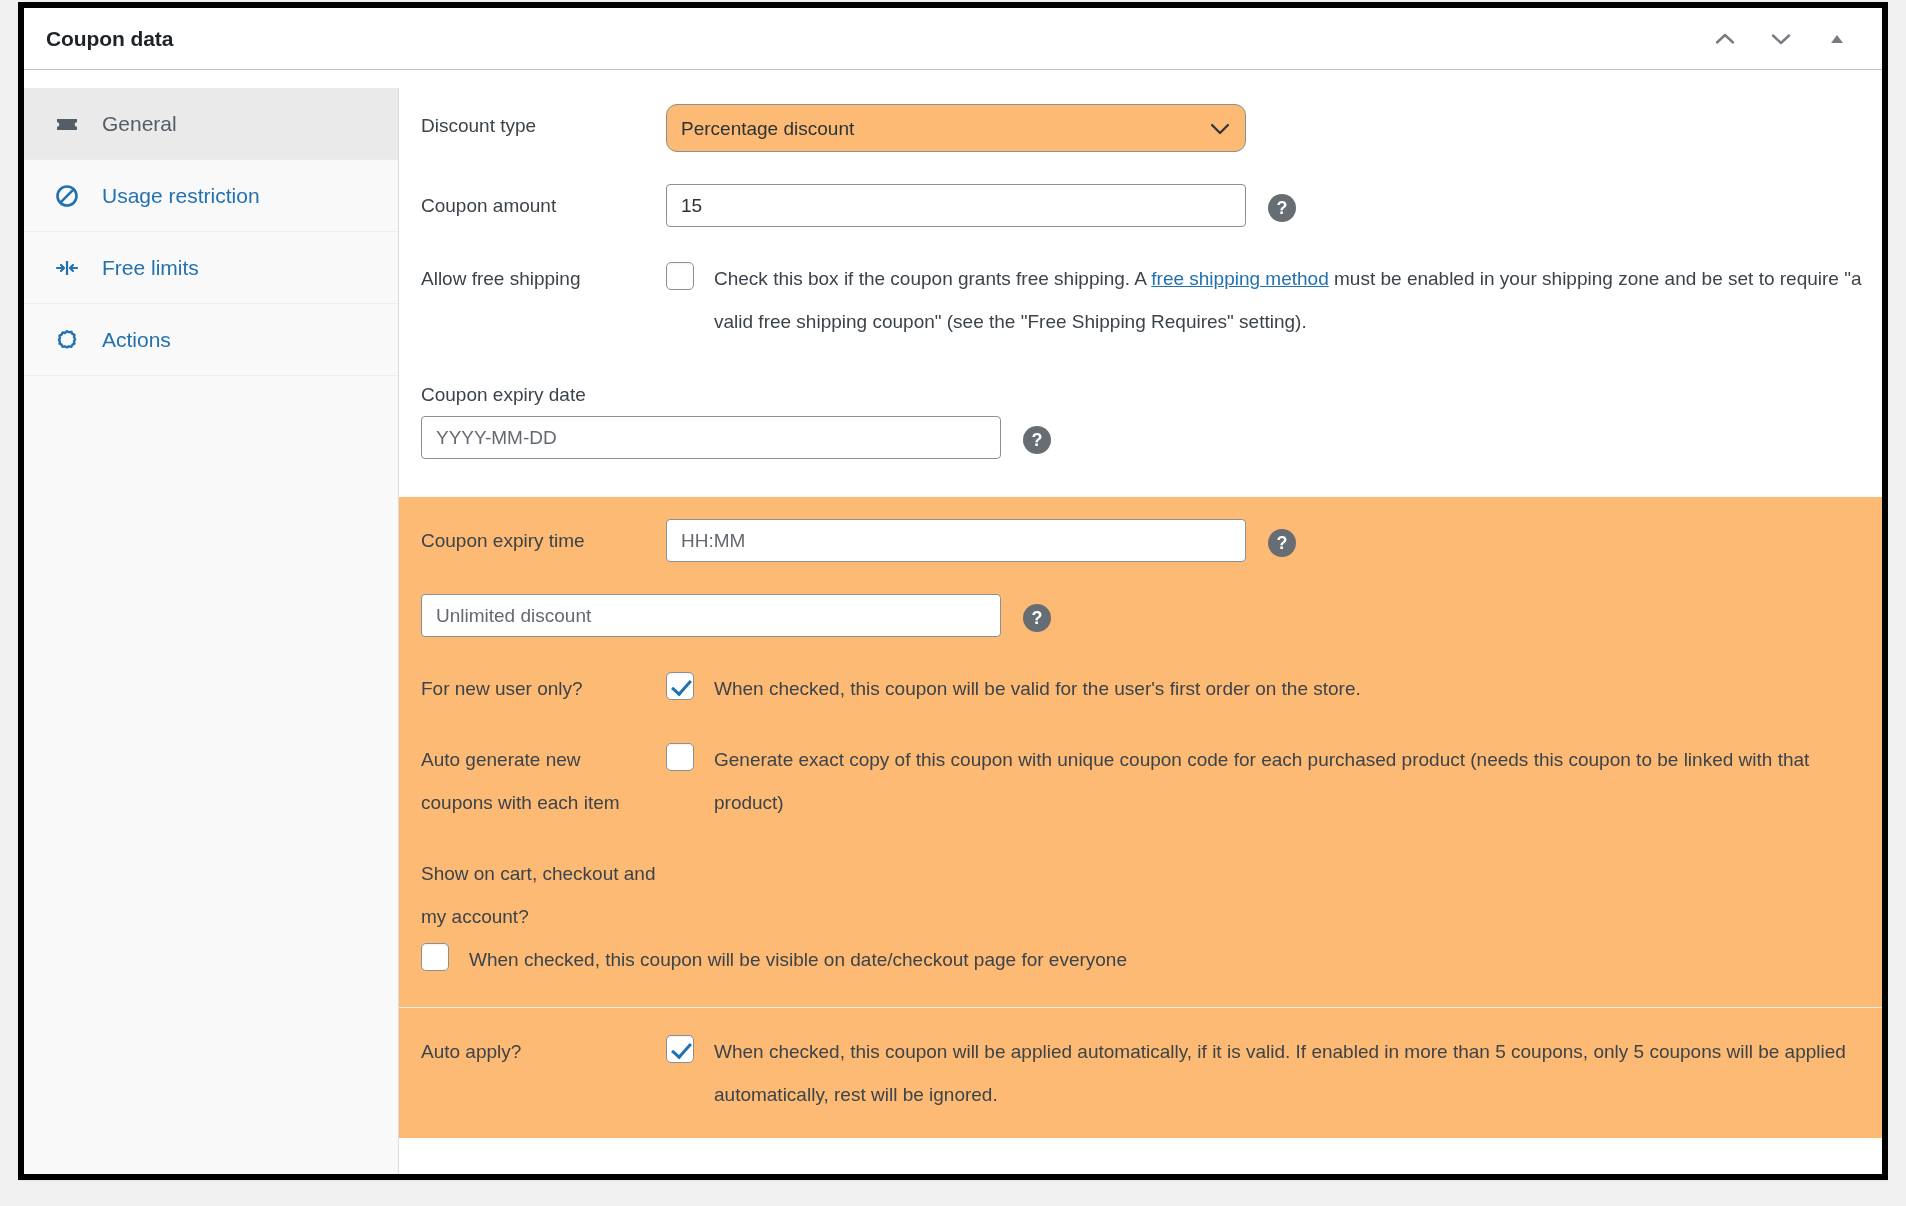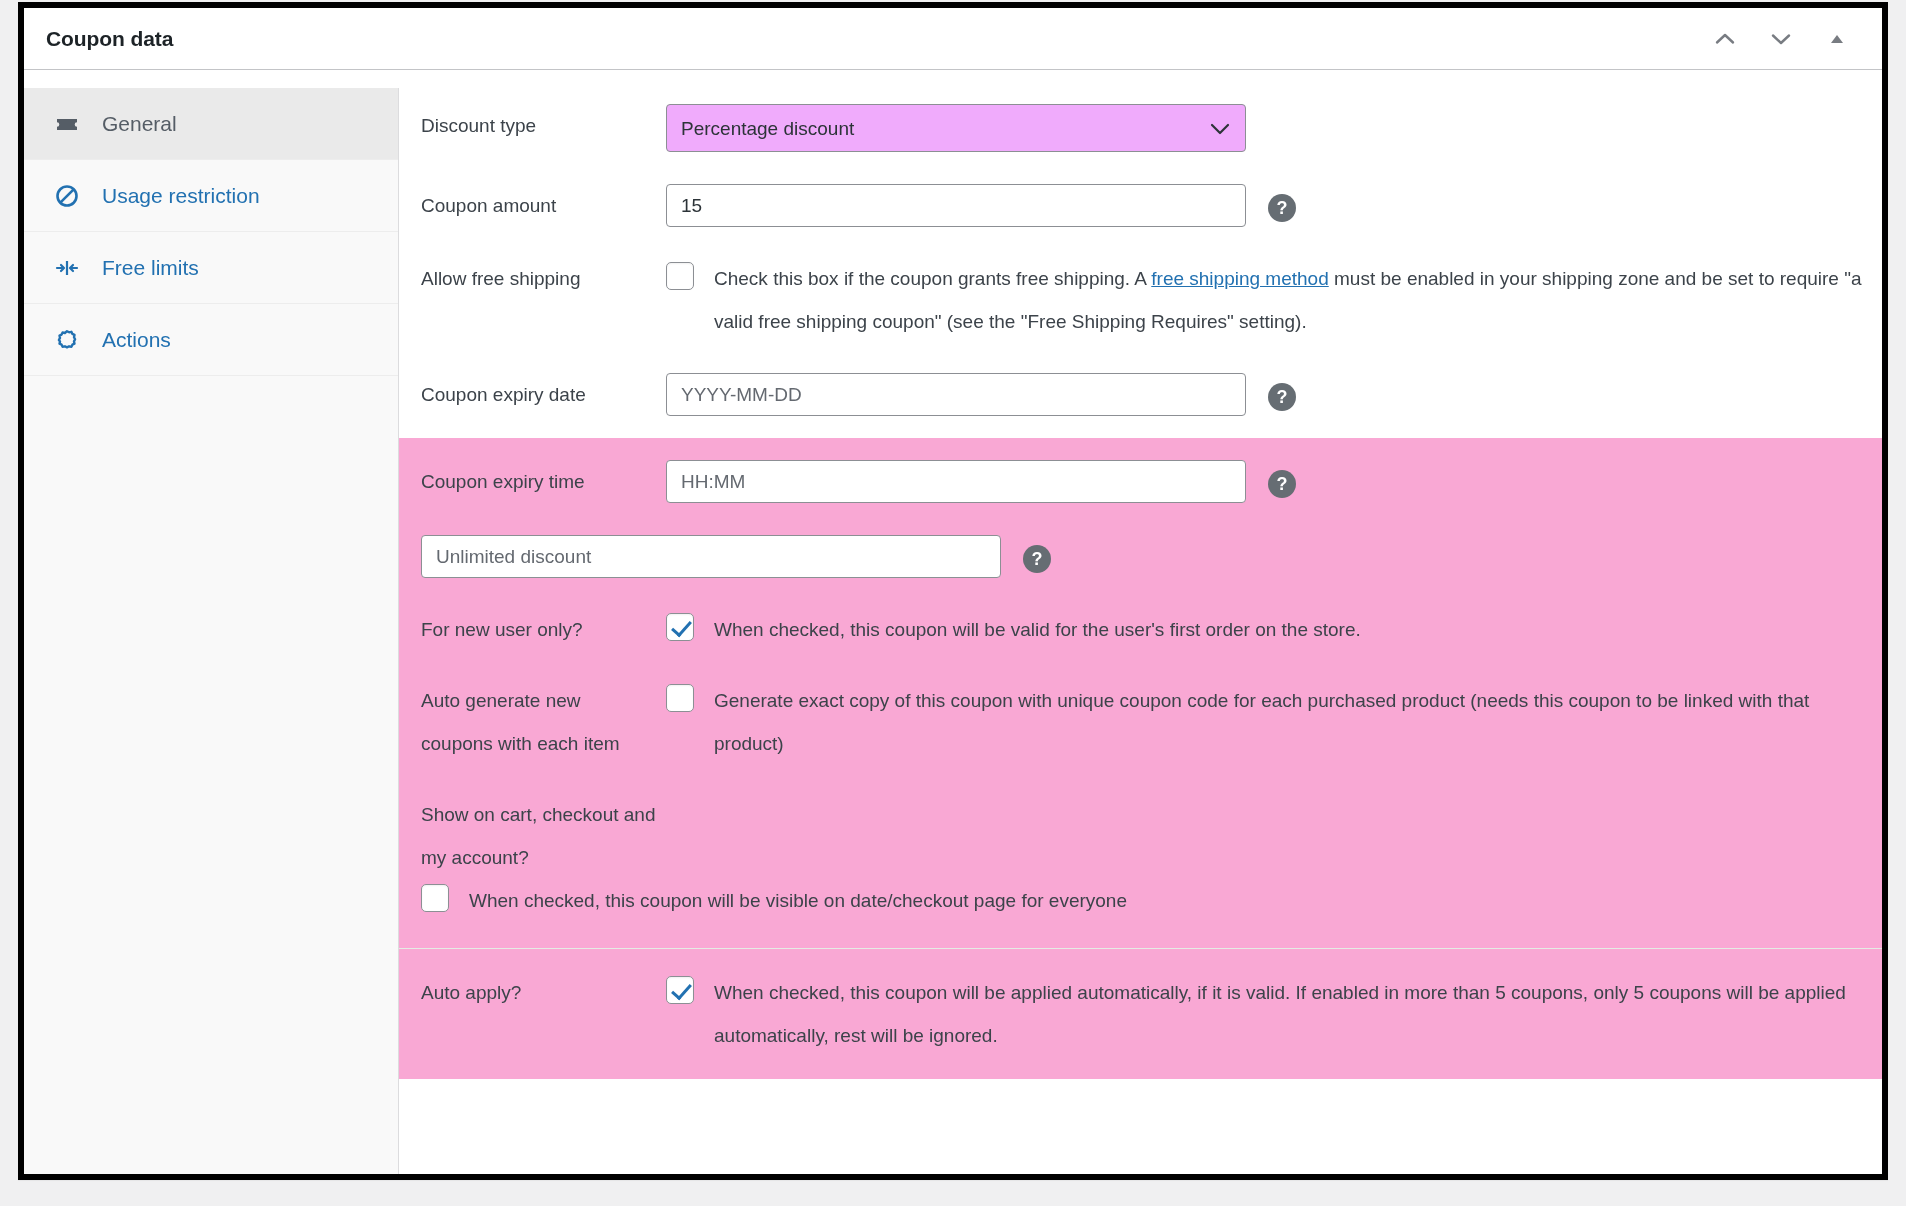--- a/index.html
+++ b/index.html
@@ -94,21 +94,21 @@
   }
   .side-icon svg { display: block; }
 
   
   .content {
     flex: 1;
     background: #fff;
     min-width: 0;
   }
   .fieldgroup { background: #fff; }
-  .fieldgroup.hl { background: #f9a8d4; }
+  .fieldgroup.hl { background: #fdba74; }
   .fieldgroup.divided { border-top: 1px solid #e4ece4; }
 
   .field {
     display: flex;
     padding: 0 0 0 22px;
     align-items: flex-start;
   }
   .field .lbl {
     width: 245px;
     min-width: 245px;
@@ -141,25 +141,25 @@
     font-family: "Liberation Sans", sans-serif;
     outline: none;
   }
   input[type="text"]::placeholder { color: #646970; opacity: 1; }
 
   .selectwrap { position: relative; width: 580px; }
   select {
     width: 580px;
     height: 48px;
     border: 1px solid #8c8f94;
-    border-radius: 4px;
+    border-radius: 11px;
     font-size: 19px;
     padding: 0 40px 0 14px;
     color: #2c3338;
-    background: #f0abfc;
+    background: #fdba74;
     font-family: "Liberation Sans", sans-serif;
     -webkit-appearance: none;
     appearance: none;
     outline: none;
     cursor: pointer;
   }
   .sel-arrow {
     position: absolute;
     right: 16px; top: 18px;
     pointer-events: none;
@@ -321,21 +321,21 @@
         </div>
 
         <div class="field row-check">
           <div class="lbl">Allow free shipping</div>
           <div class="ctl">
             <span class="cb"></span>
             <span class="desc"><span>Check this box if the coupon grants free shipping. A </span><a href="#">free shipping method</a><span> must be enabled in your shipping zone and be set to require "a valid free shipping coupon" (see the "Free Shipping Requires" setting).</span></span>
           </div>
         </div>
 
-        <div class="field row-input" style="padding-bottom:22px;">
+        <div class="field row-input" style="padding-bottom:38px;flex-direction:column;">
           <div class="lbl">Coupon expiry date</div>
           <div class="ctl">
             <input type="text" placeholder="YYYY-MM-DD" style="">
             <span class="help">?</span>
           </div>
         </div>
       </div>
 
       <div class="fieldgroup hl">
 

